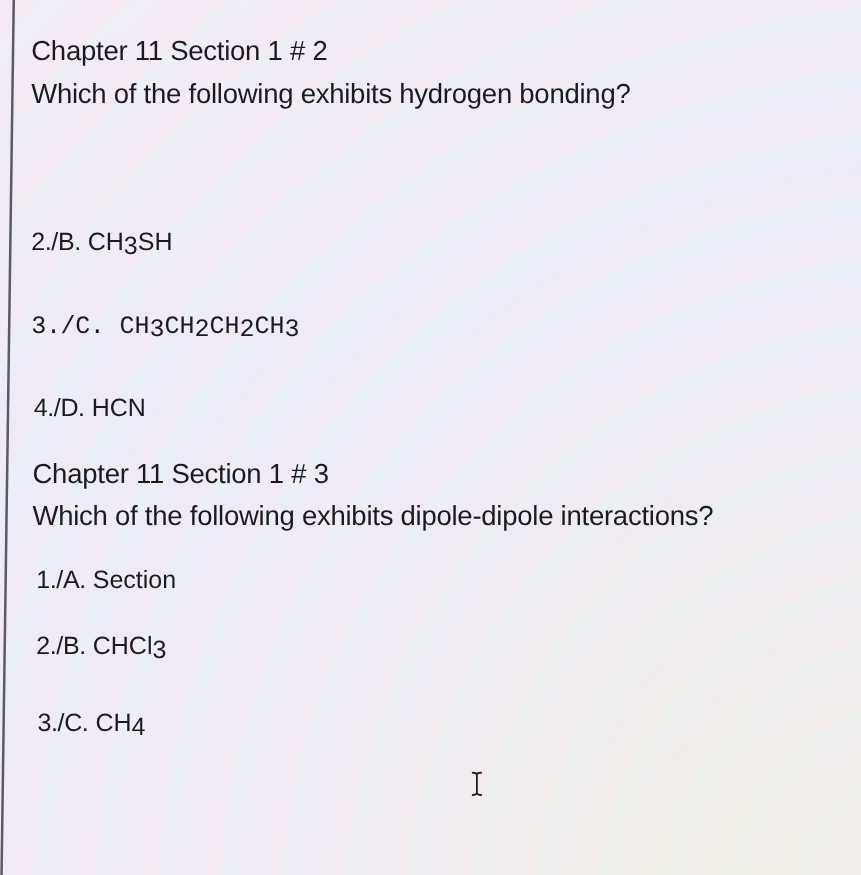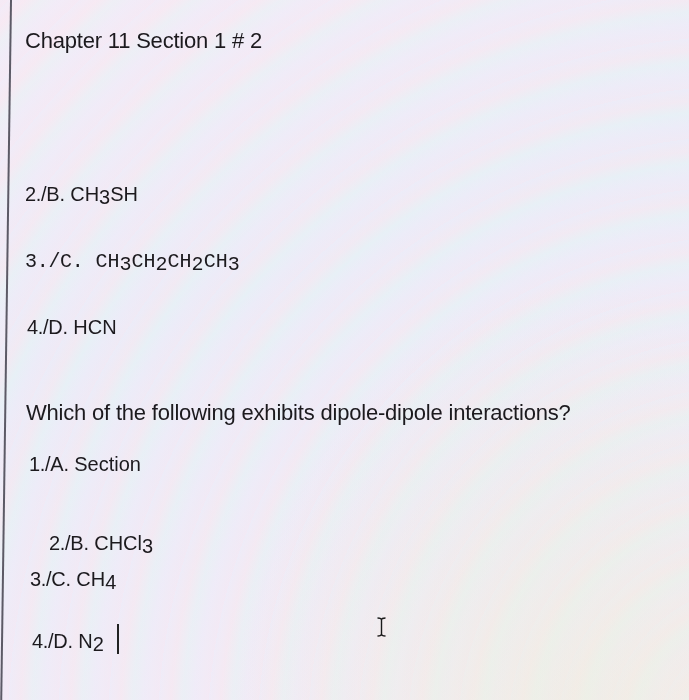--- a/index.html
+++ b/index.html
@@ -36,56 +36,53 @@
   </style>
 </head>
 <body>
 
 <div class="overlay"></div>
 <div class="margin-line"></div>
 
 <div class="doc">
 
   <div class="line" style="left:25px; top:28px;">Chapter 11 Section 1 # 2</div>
+  <div class="line" style="left:25px; top:62px;">Which of the following exhibits hydrogen bonding?</div>
 
 
   <div class="opt" style="left:25px; top:183px;text-align:center;">
     <span class="num">2./B.</span>
     <span><span>CH</span><sub>3</sub><span>SH</span></span>
   </div>
 
   <div class="opt" style="left:25px; top:250px;font-family:Liberation Mono, monospace;">
     <span class="num">3./C.</span>
     <span><span>CH</span><sub>3</sub><span>CH</span><sub>2</sub><span>CH</span><sub>2</sub><span>CH</span><sub>3</sub></span>
   </div>
 
   <div class="opt" style="left:27px; top:316px;">
     <span class="num">4./D.</span>
     <span>HCN</span>
   </div>
 
+  <div class="line" style="left:26px; top:366px;">Chapter 11 Section 1 # 3</div>
   <div class="line" style="left:26px; top:400px;">Which of the following exhibits dipole-dipole interactions?</div>
 
   <div class="opt" style="left:29px; top:453px;">
     <span class="num">1./A.</span>
     <span>Section</span>
   </div>
 
-  <div class="opt" style="left:29px; top:532px;margin-left:20px;">
+  <div class="opt" style="left:29px; top:506px;">
     <span class="num">2./B.</span>
     <span><span>CHCl</span><sub>3</sub></span>
   </div>
 
   <div class="opt" style="left:30px; top:568px;">
     <span class="num">3./C.</span>
     <span><span>CH</span><sub>4</sub></span>
   </div>
 
-  <div class="opt" style="left:32px; top:628px;">
-    <span class="num">4./D.</span>
-    <span><span>N</span><sub>2</sub></span>
-    <span class="caret"></span>
-  </div>
 
   <svg class="ibeam" viewBox="0 0 9 20">
     <path d="M0.5 1 Q4.5 1 4.5 3 Q4.5 1 8.5 1 M4.5 3 L4.5 17 M0.5 19 Q4.5 19 4.5 17 Q4.5 19 8.5 19" stroke="#1a1a1a" stroke-width="1.4" fill="none"></path>
   </svg>
 </div>
 
 </body></html>

